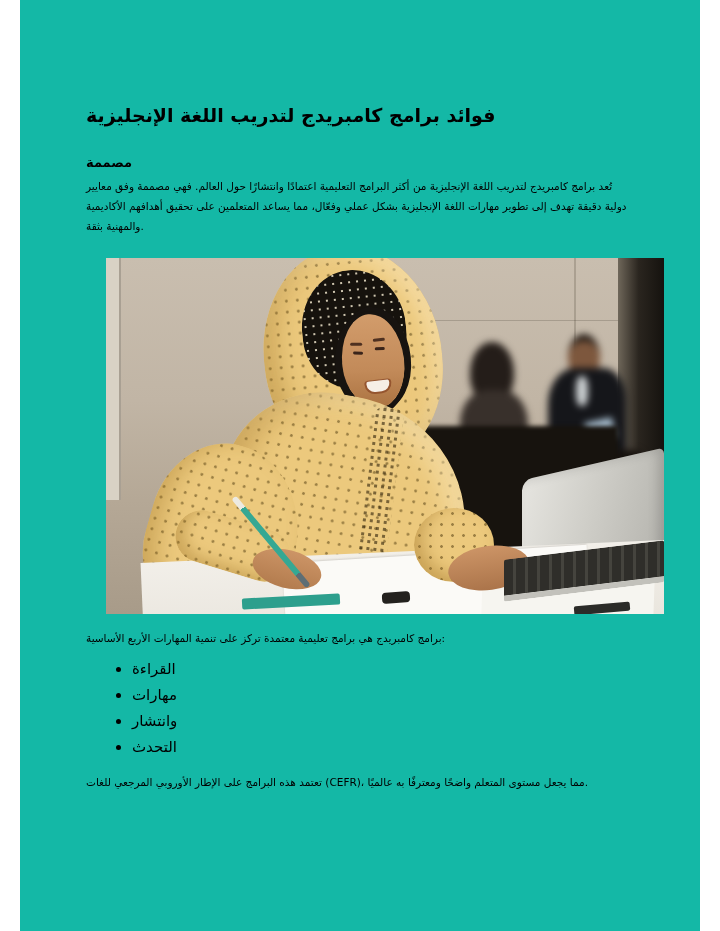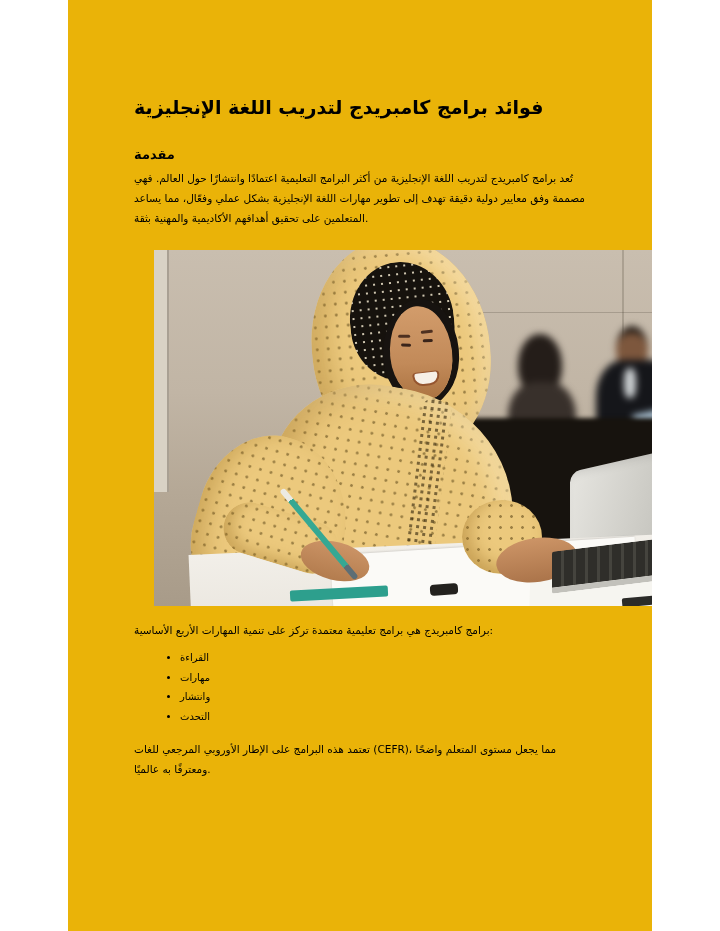--- a/index.html
+++ b/index.html
@@ -1,28 +1,28 @@
 <!DOCTYPE html>
 <html><head>
 <meta charset="utf-8">
 <style>
   html,body{margin:0;padding:0;background:#ffffff;}
   .page{
-    position:relative;width:584px;height:931px;margin:0 auto;background:#eab308;
-    box-sizing:border-box;padding:0 66px;overflow:hidden;
+    position:relative;width:680px;height:931px;margin:0 auto;background:#14b8a6;
+    box-sizing:border-box;padding:8px 66px;overflow:hidden;
     font-family:"DejaVu Sans",sans-serif;color:#000;
   }
   h1.doc-title{margin:0;padding-top:95px;font-size:19px;line-height:1.3;font-weight:bold;}
   h2.sec{margin:27px 0 0;font-size:13px;font-weight:bold;}
   h3.sec{margin:27px 0 0;font-size:15px;font-weight:bold;}
   p.body{margin:7px 0 0;font-size:10.5px;line-height:1.9;}
   p.what{margin-top:15px;}
   p.cefr{margin-top:17px;}
   ul.skills{margin:12px 0 0;padding:0 0 0 46px;}
-  ul.skills li{font-size:10px;line-height:1.25;margin:0 0 7px;}
+  ul.skills li{font-size:15px;line-height:1.25;margin:0 0 7px;}
   
   .photo{
     position:relative;width:558px;height:356px;margin:21px 0 0 20px;overflow:hidden;
     background:linear-gradient(180deg,#c9beaf 0%,#c1b5a5 40%,#b5a896 68%,#a89b89 100%);
   }
   .photo *{position:absolute;}
   .window-edge{left:0;top:0;width:13px;height:68%;background:#d9d2c5;border-right:2px solid rgba(80,70,55,.35);}
   .seam-a{left:258px;top:0;width:2px;height:48%;background:rgba(85,75,60,.28);}
   .seam-b{left:468px;top:0;width:2px;height:40%;background:rgba(85,75,60,.25);}
   .seam-h{left:300px;top:62px;width:212px;height:1px;background:rgba(60,50,40,.22);}
@@ -77,21 +77,21 @@
   .hand-right{left:292px;top:288px;width:82px;height:44px;background:linear-gradient(180deg,#cc9466,#ab744a);border-radius:50%;transform:rotate(-8deg);}
   .phone{left:468px;top:346px;width:56px;height:9px;background:#2b2b28;transform:rotate(-5deg);border-radius:2px;}
 </style>
 </head>
 <body>
 
 <div class="page">
 
   <h1 class="doc-title">فوائد برامج كامبريدج لتدريب اللغة الإنجليزية</h1>
 
-  <h2 class="sec">مقدمة</h2>
+  <h2 class="sec">مصممة</h2>
 
   <p class="body">تُعد برامج كامبريدج لتدريب اللغة الإنجليزية من أكثر البرامج التعليمية اعتمادًا وانتشارًا حول العالم. فهي مصممة وفق معايير دولية دقيقة تهدف إلى تطوير مهارات اللغة الإنجليزية بشكل عملي وفعّال، مما يساعد المتعلمين على تحقيق أهدافهم الأكاديمية والمهنية بثقة.</p>
 
   <div class="photo">
     <div class="window-edge"></div>
     <div class="seam-a"></div>
     <div class="seam-b"></div>
     <div class="seam-h"></div>
     <div class="dark-right"></div>
     <div class="people">

